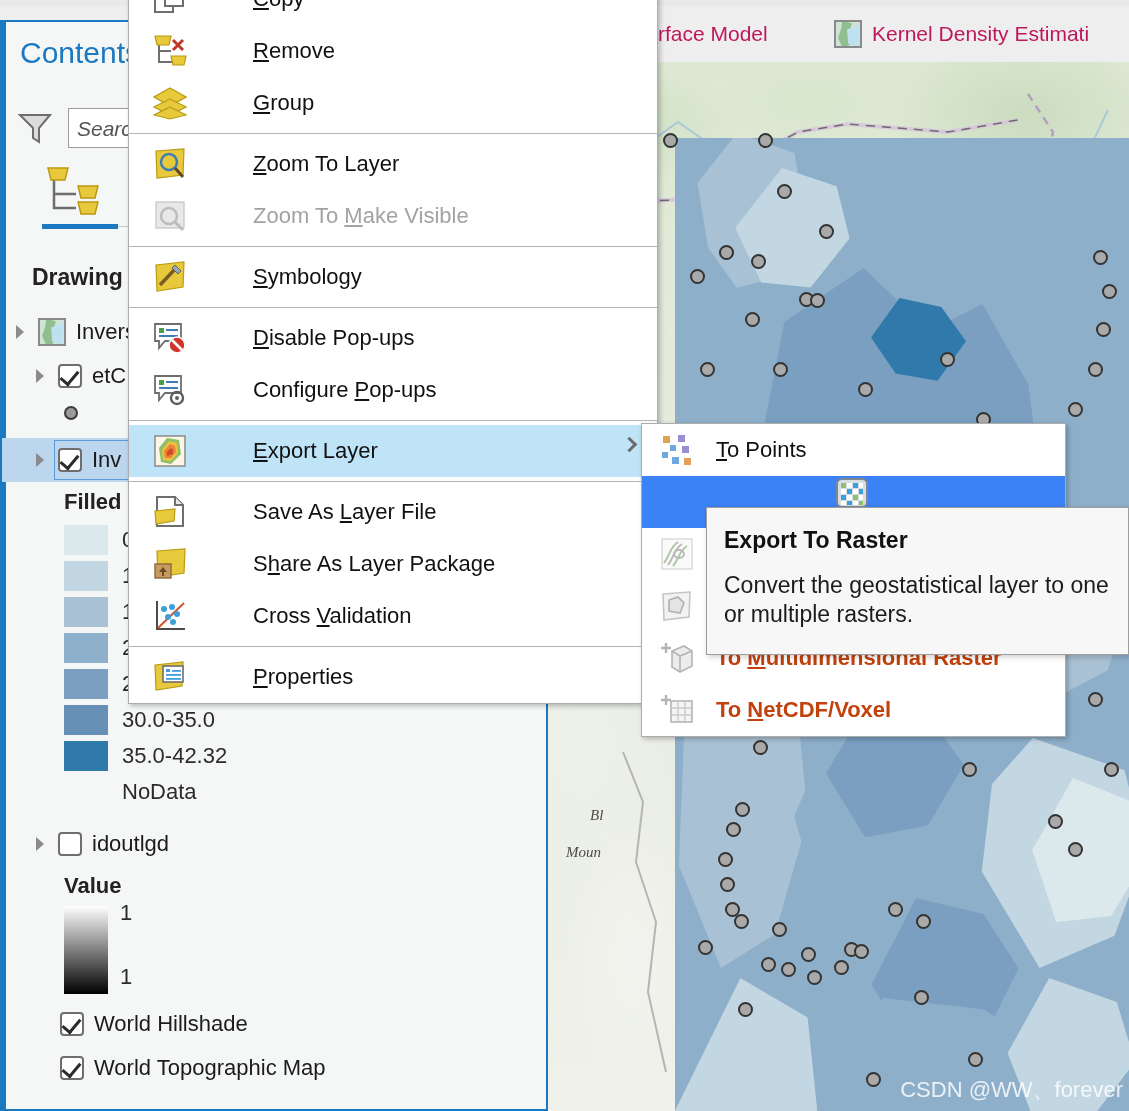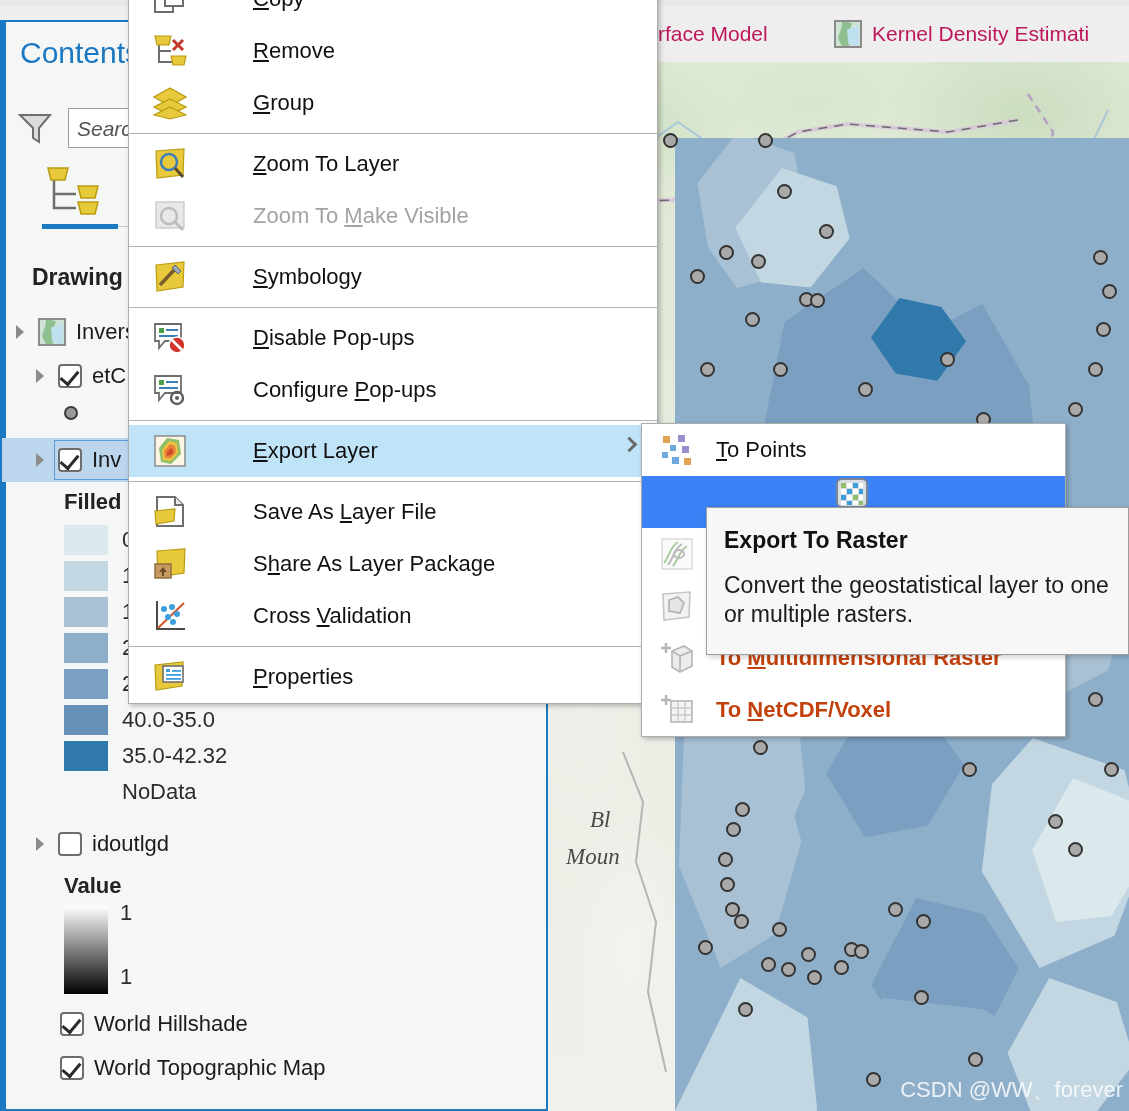--- a/index.html
+++ b/index.html
@@ -93,21 +93,21 @@
       radial-gradient(ellipse 180px 90px at 12% 6%, #cfe0c4 0%, rgba(207,224,196,0) 70%),
       radial-gradient(ellipse 140px 70px at 45% 4%, #d8e6cd 0%, rgba(216,230,205,0) 70%),
       radial-gradient(ellipse 200px 120px at 82% 5%, #cbdcbf 0%, rgba(203,220,191,0) 70%),
       radial-gradient(ellipse 120px 260px at 6% 62%, #eef1e9 0%, rgba(238,241,233,0) 72%),
       radial-gradient(ellipse 90px 200px at 14% 85%, #f2f3ee 0%, rgba(242,243,238,0) 70%),
       linear-gradient(#dde8d2, #e7ece1 45%, #eff1ea);}
   .raster { position:absolute; left:127px; top:76px; width:454px; height:973px; overflow:hidden; }
   .band { position:absolute; }
   .gpt { position:absolute; width:15px; height:15px; border-radius:50%;
      background:#a9a9a9; border:2px solid #333; }
-  .mlabel { position:absolute; font-size:23px; font-style:italic; color:#4a4a4a;
+  .mlabel { position:absolute; font-size:15px; font-style:italic; color:#4a4a4a;
      font-family:"Liberation Serif", serif; white-space:nowrap;}
   .watermark { position:absolute; right:6px; bottom:6px; font-size:22px;
      color:rgba(255,255,255,0.82); white-space:nowrap; }
 
   
   .ctx-menu { position:absolute; left:128px; top:-28px; width:530px;
      background:#ffffff; border:1px solid #adadad; box-shadow:2px 2px 5px rgba(0,0,0,.25);}
   .ctx-item { position:relative; height:52px; display:flex; align-items:center; white-space:nowrap;}
   .ctx-item.hl { background:#bfe3f7; }
   .ctx-icon { width:34px; height:34px; margin-left:24px; margin-right:22px; flex:0 0 auto;
@@ -353,21 +353,21 @@
       <div class="legend-row">
         <span class="swatch" style="background:#8eafca"></span>
         <span class="legend-text">2</span>
       </div>
       <div class="legend-row">
         <span class="swatch" style="background:#7a9fc0"></span>
         <span class="legend-text">2</span>
       </div>
       <div class="legend-row">
         <span class="swatch" style="background:#6690b5"></span>
-        <span class="legend-text">40.0-35.0</span>
+        <span class="legend-text">30.0-35.0</span>
       </div>
       <div class="legend-row">
         <span class="swatch" style="background:#3079ab"></span>
         <span class="legend-text">35.0-42.32</span>
       </div>
       <div class="legend-row nodata">
         <span class="legend-text">NoData</span>
       </div>
 
       <div class="tree-row" style="margin-top:12px">

